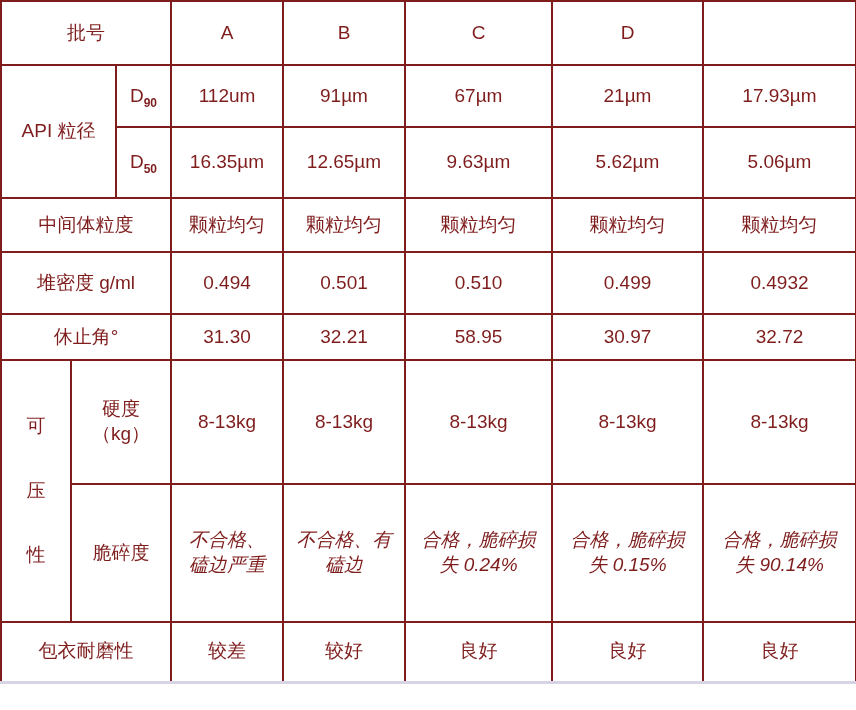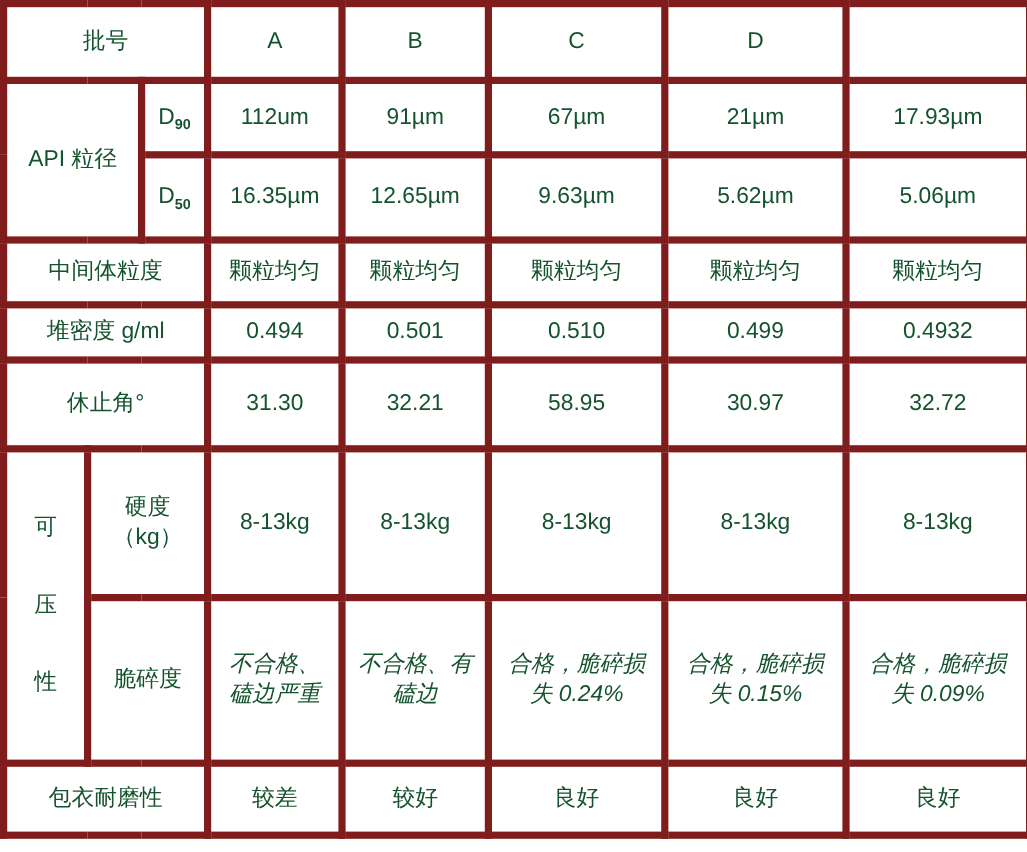--- a/index.html
+++ b/index.html
@@ -16,25 +16,25 @@
   }
   table.batch-table {
     border-collapse: collapse;
     table-layout: fixed;
     width: 855px;
     background: #ffffff;
     border: 2px solid #dcd7e8;
     border-bottom: 3px solid #d8d3e5;
   }
   table.batch-table td {
-    border: 6px solid #7f1d1d;
+    border: 2px solid #7f1d1d;
     text-align: center;
     vertical-align: middle;
     font-size: 19px;
-    color: #14532d;
+    color: #7f1d1d;
     padding: 2px 4px;
     overflow: hidden;
     line-height: 1.3;
   }
   sub.dsub {
     font-size: 12px;
     line-height: 0;
     font-weight: bold;
   }
   
@@ -110,30 +110,30 @@
 
     <tr style="height:54px">
       <td colspan="3">中间体粒度</td>
       <td>颗粒均匀</td>
       <td>颗粒均匀</td>
       <td>颗粒均匀</td>
       <td>颗粒均匀</td>
       <td>颗粒均匀</td>
     </tr>
 
-    <tr style="height:46px">
+    <tr style="height:62px">
       <td colspan="3">堆密度 g/ml</td>
       <td>0.494</td>
       <td>0.501</td>
       <td>0.510</td>
       <td>0.499</td>
       <td>0.4932</td>
     </tr>
 
-    <tr style="height:74px">
+    <tr style="height:46px">
       <td colspan="3">休止角°</td>
       <td>31.30</td>
       <td>32.21</td>
       <td>58.95</td>
       <td>30.97</td>
       <td>32.72</td>
     </tr>
 
     <tr style="height:124px">
       <td rowspan="2" class="vert-cell">
@@ -167,21 +167,21 @@
       <td class="two-line">
         <div>合格，脆碎损</div>
         <div>失 0.24%</div>
       </td>
       <td class="two-line">
         <div>合格，脆碎损</div>
         <div>失 0.15%</div>
       </td>
       <td class="two-line">
         <div>合格，脆碎损</div>
-        <div>失 0.09%</div>
+        <div>失 90.14%</div>
       </td>
     </tr>
 
     <tr style="height:60px">
       <td colspan="3">包衣耐磨性</td>
       <td>较差</td>
       <td>较好</td>
       <td>良好</td>
       <td>良好</td>
       <td>良好</td>

